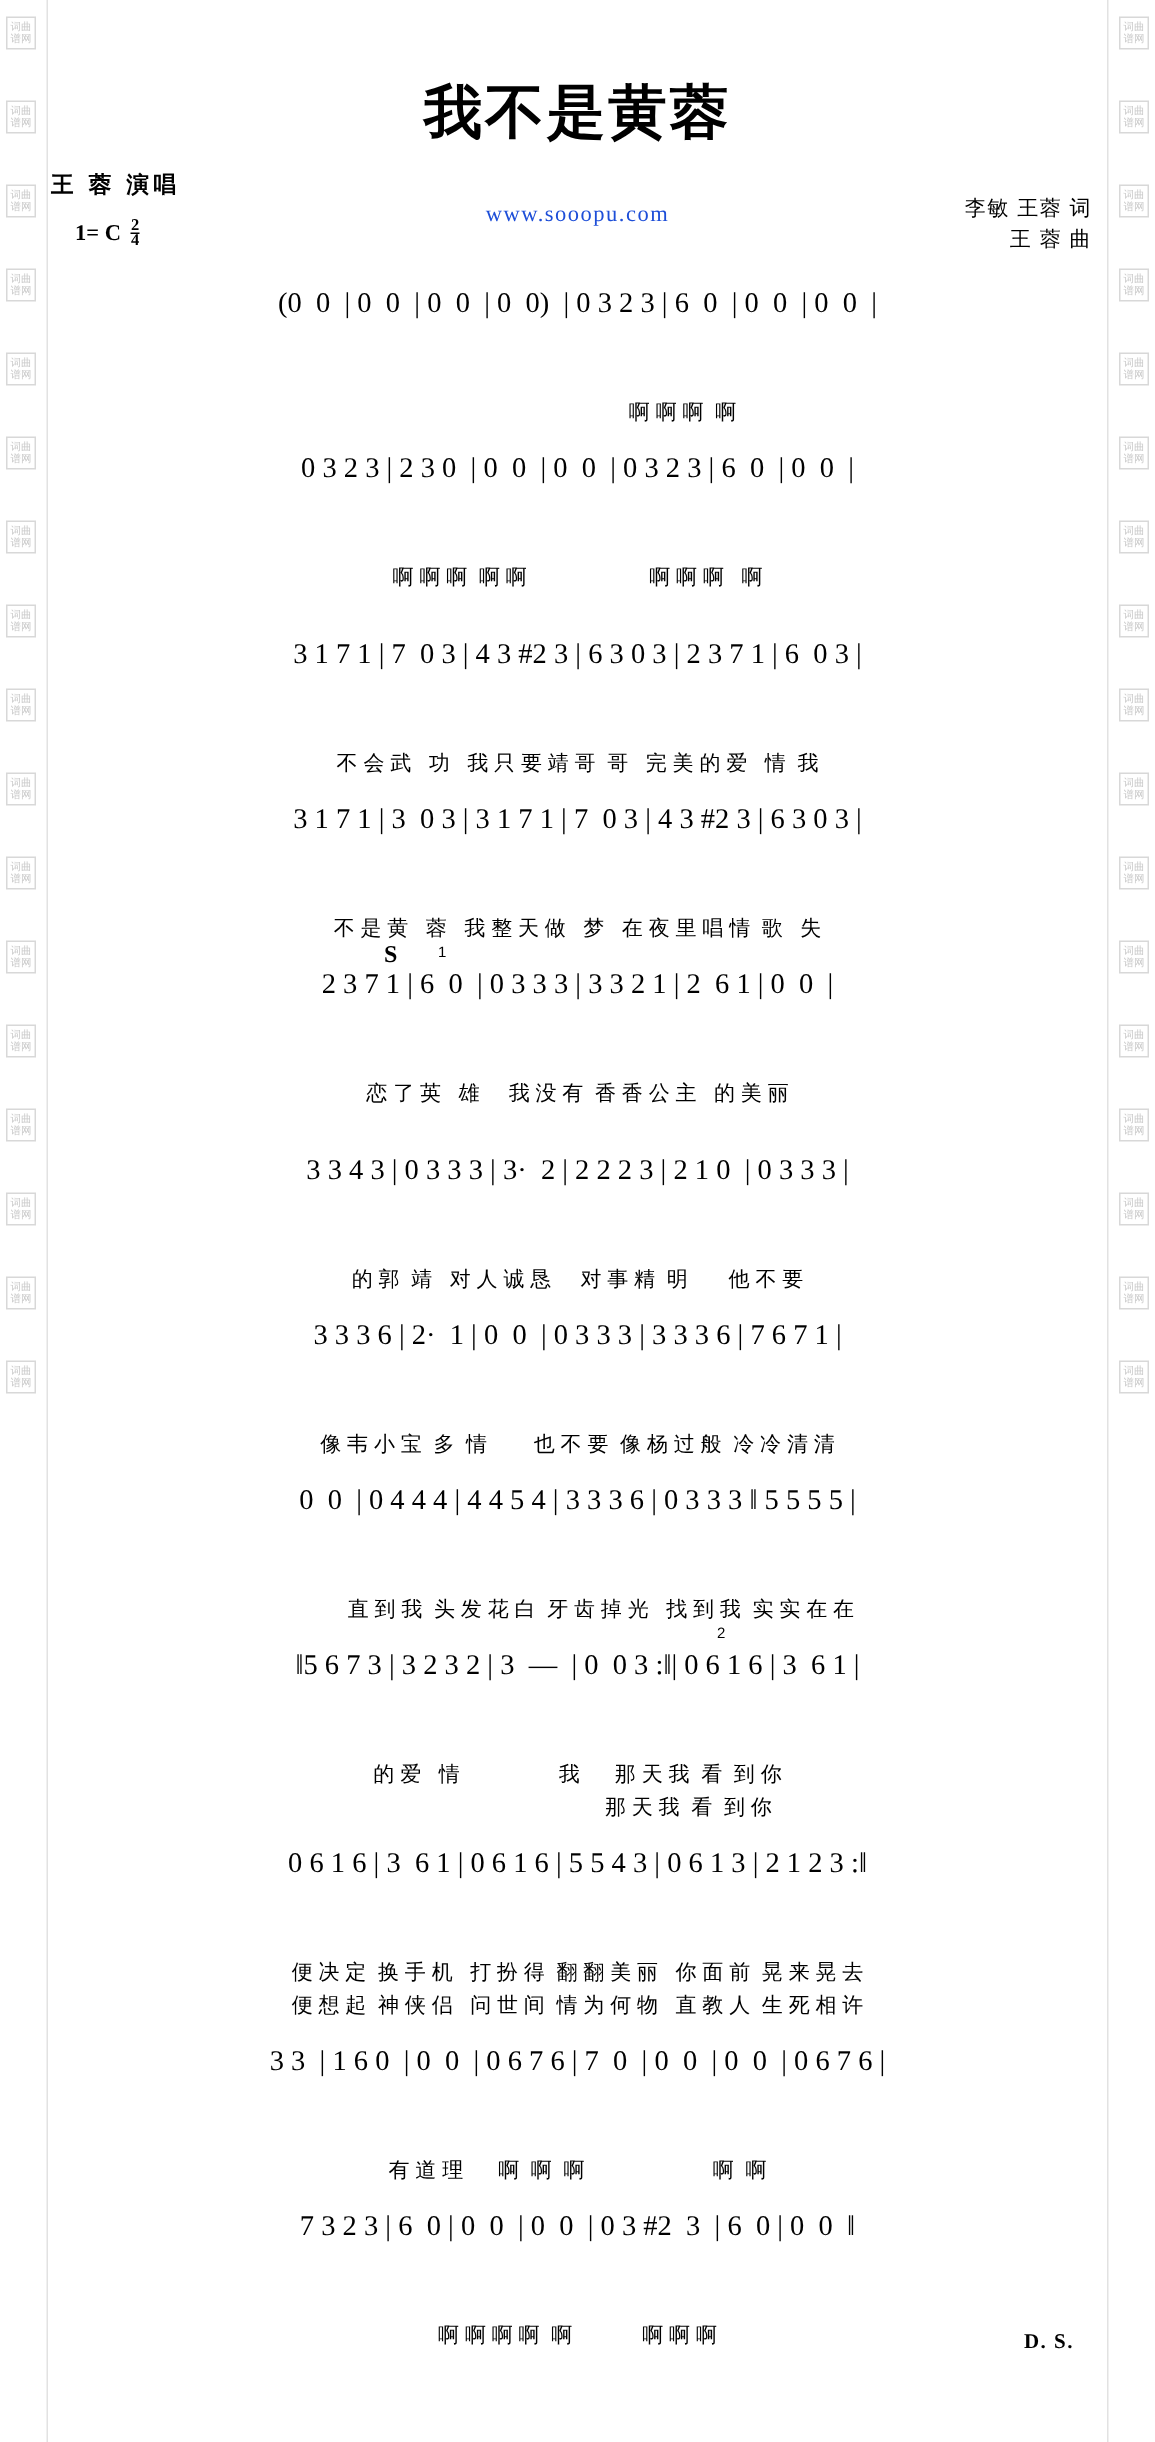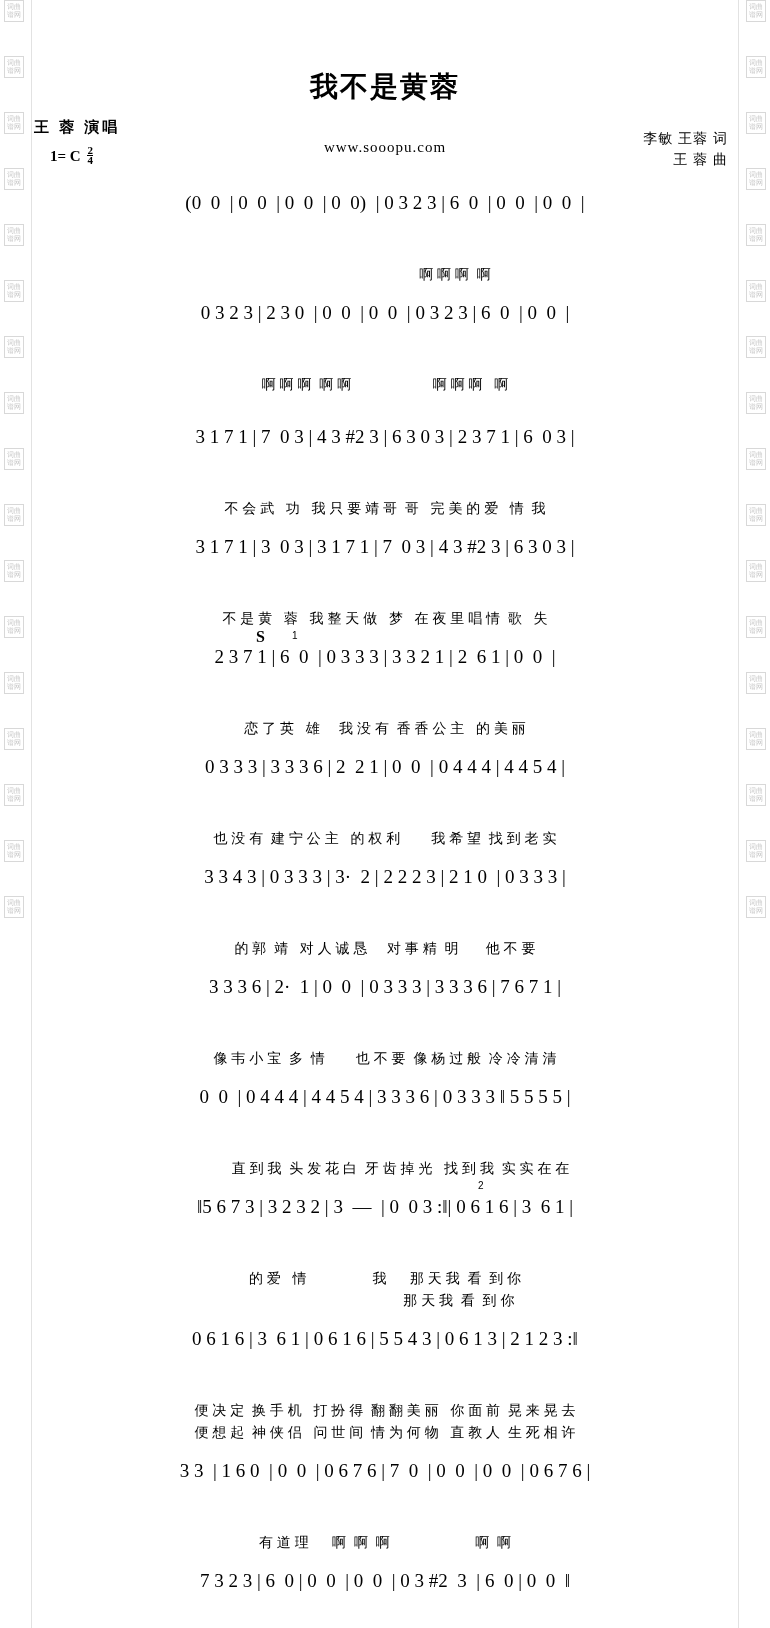--- a/index.html
+++ b/index.html
@@ -20,21 +20,21 @@
   .wm-col{
     position:absolute;
     top:0;
     width:28px;
     height:1628px;
     display:flex;
     flex-direction:column;
     justify-content:flex-start;
     align-items:center;
     gap:34px;
-    padding-top:0;
+    padding-top:11px;
     box-sizing:border-box;
     overflow:hidden;
   }
   .wm-col.left{left:0;}
   .wm-col.right{right:0;}
   .wm-box{
     width:20px;
     border:1px solid #d8d8d8;
     color:#c9c9c9;
     font-size:7px;
@@ -59,41 +59,41 @@
     left:34px;
     top:0;
     width:702px;
     height:1628px;
   }
 
   .title{
     text-align:center;
     font-family:Liberation Serif, serif;
     font-weight:bold;
-    font-size:28px;
+    font-size:39px;
     letter-spacing:2px;
-    margin-top:68px;
+    margin-top:48px;
     color:#000;
   }
   .singer{
     text-align:left;
     font-family:"Liberation Sans", sans-serif;
     font-weight:bold;
     font-size:15px;
     letter-spacing:3px;
     margin-top:12px;
     color:#000;
   }
   .site{
     text-align:center;
     font-family:"Liberation Serif", serif;
     font-size:15px;
     letter-spacing:1px;
     margin-top:2px;
-    color:#000000;
+    color:#1d4ed8;
   }
   .credits{
     position:absolute;
     right:8px;
     top:128px;
     font-family:"Liberation Sans", sans-serif;
     font-size:14px;
     line-height:21px;
     text-align:right;
     letter-spacing:1px;
@@ -271,24 +271,20 @@
       <div class="gap"></div>
 
       <div class="system">
         <div class="segno" style="left:208px; top:-16px;">S</div>
         <div class="ending" style="left:244px; top:-14px;">1</div>
         <div class="notes">2 3 7 1 | 6  0  | 0 3 3 3 | 3 3 2 1 | 2  6 1 | 0  0  |</div>
         <div class="lyrics">恋 了 英   雄     我 没 有  香 香 公 主   的 美 丽</div>
       </div>
       <div class="gap"></div>
 
-      <div class="system">
-        <div class="notes">0 3 3 3 | 3 3 3 6 | 2  2 1 | 0  0  | 0 4 4 4 | 4 4 5 4 |</div>
-        <div class="lyrics">也 没 有  建 宁 公 主   的 权 利        我 希 望  找 到 老 实</div>
-      </div>
       <div class="gap"></div>
 
       <div class="system">
         <div class="notes">3 3 4 3 | 0 3 3 3 | 3·  2 | 2 2 2 3 | 2 1 0  | 0 3 3 3 |</div>
         <div class="lyrics">的 郭  靖   对 人 诚 恳     对 事 精  明       他 不 要</div>
       </div>
       <div class="gap"></div>
 
       <div class="system">
         <div class="notes">3 3 3 6 | 2·  1 | 0  0  | 0 3 3 3 | 3 3 3 6 | 7 6 7 1 |</div>

